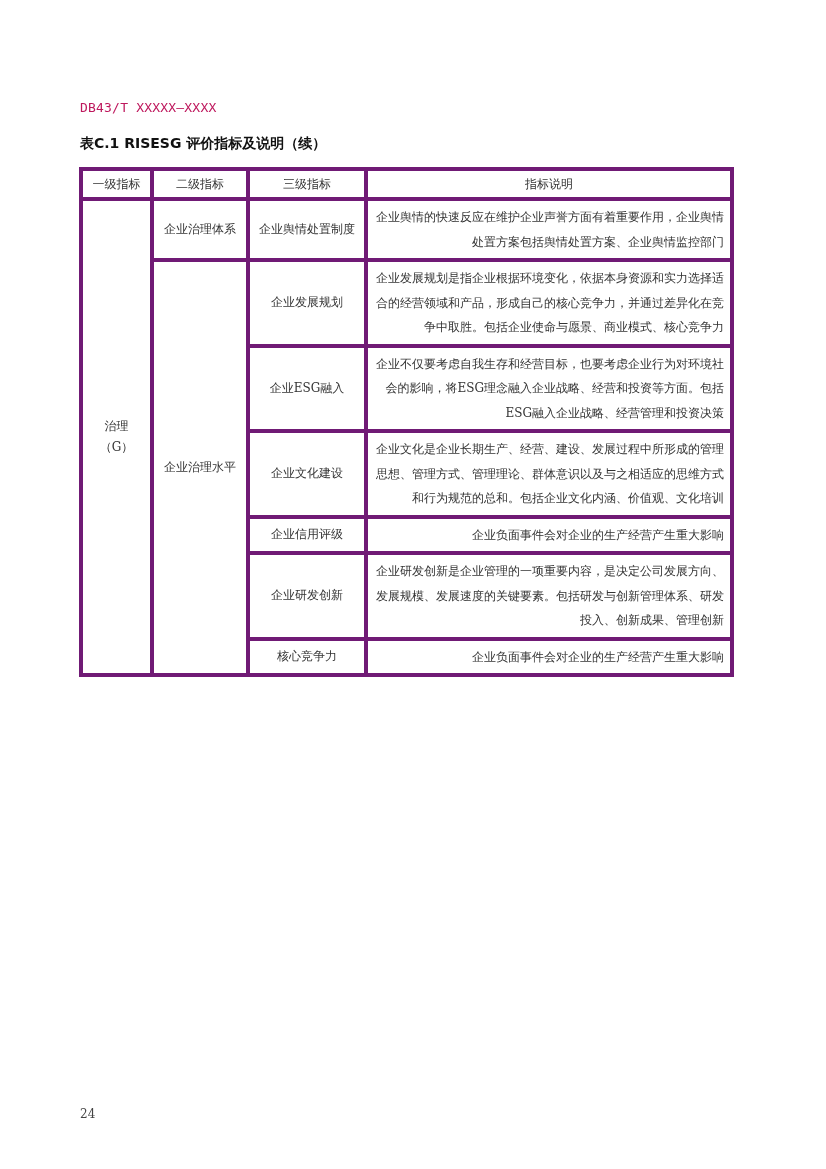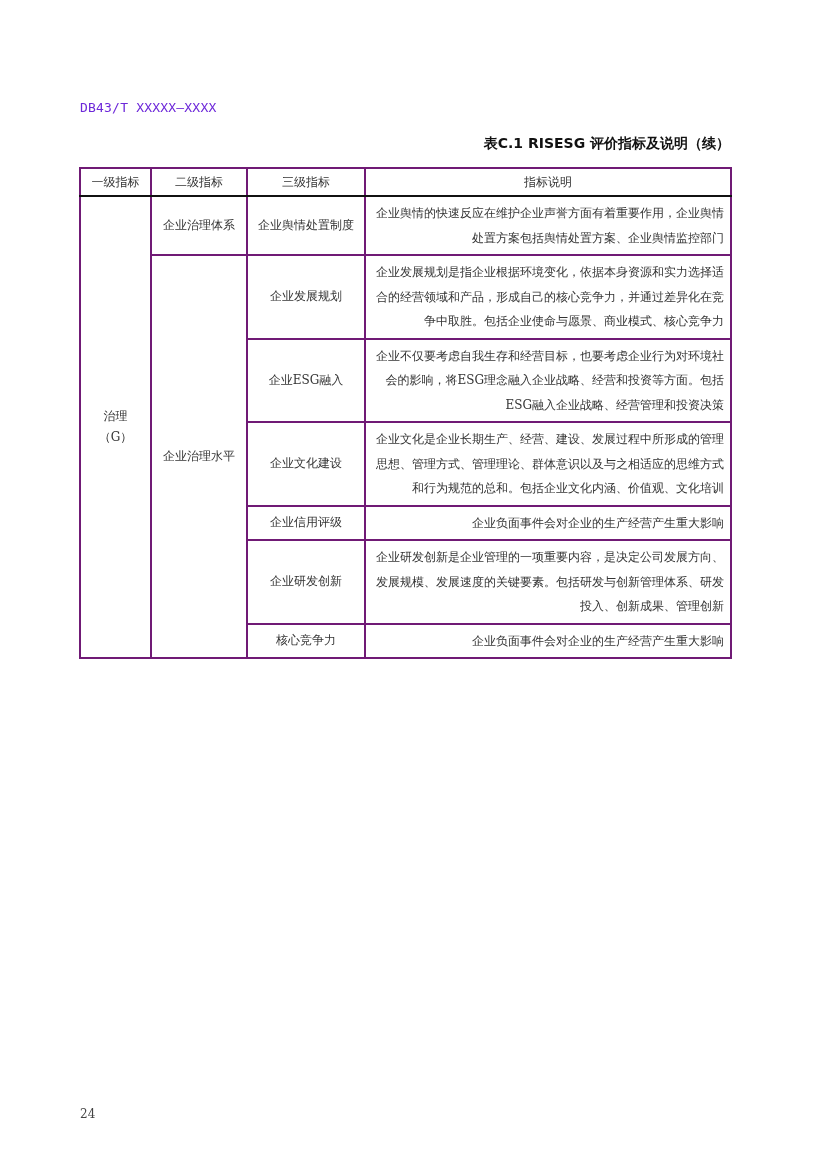--- a/index.html
+++ b/index.html
@@ -1,24 +1,24 @@
 <!DOCTYPE html>
 <html><head>
 <meta charset="utf-8">
 <style>
   html, body { margin: 0; padding: 0; background: #ffffff; }
   body { width: 826px; height: 1169px; position: relative; overflow: hidden;
          font-family: "DejaVu Serif", "Liberation Serif", serif; color: #222; }
   .doc-code { position: absolute; left: 80px; top: 100px; font-family: "DejaVu Sans Mono", "Liberation Mono", monospace;
-              font-size: 13px; letter-spacing: 0.2px; color: #6d28d9; }
-  .table-title { position: absolute; left: 0; width: 100%; top: 135px; text-align: right; margin-left: 73px;
+              font-size: 13px; letter-spacing: 0.2px; color: #be185d; }
+  .table-title { position: absolute; left: 0; width: 100%; top: 135px; text-align: left; margin-left: 73px;
                  font-family: "DejaVu Sans", "Liberation Sans", sans-serif; font-size: 14px; color: #111; font-weight: bold; width: 650px; left: 80px; margin-left: 0; }
   table.spec { position: absolute; left: 79px; top: 167px; width: 651px; border-collapse: collapse;
                border: 2px solid #111; font-size: 12px; color: #333; table-layout: fixed; }
-  table.spec th, table.spec td { border: 2px solid #701a75; padding: 0; vertical-align: middle; }
+  table.spec th, table.spec td { border: 4px solid #701a75; padding: 0; vertical-align: middle; }
   table.spec thead th { font-weight: normal; height: 26px; text-align: center; border-bottom: 2px solid #111; }
   table.spec td.c { text-align: center; }
   table.spec td.desc { padding: 4px 6px 4px 7px; line-height: 24.5px; text-align: right; }
   .pageno { position: absolute; left: 80px; top: 1075px; font-size: 12px; color: #444; margin-top: 32px; }
   .level1-label { line-height: 21px; text-align: center; }
 </style>
 </head>
 <body>
 
 <div class="doc-code">DB43/T XXXXX—XXXX</div>

